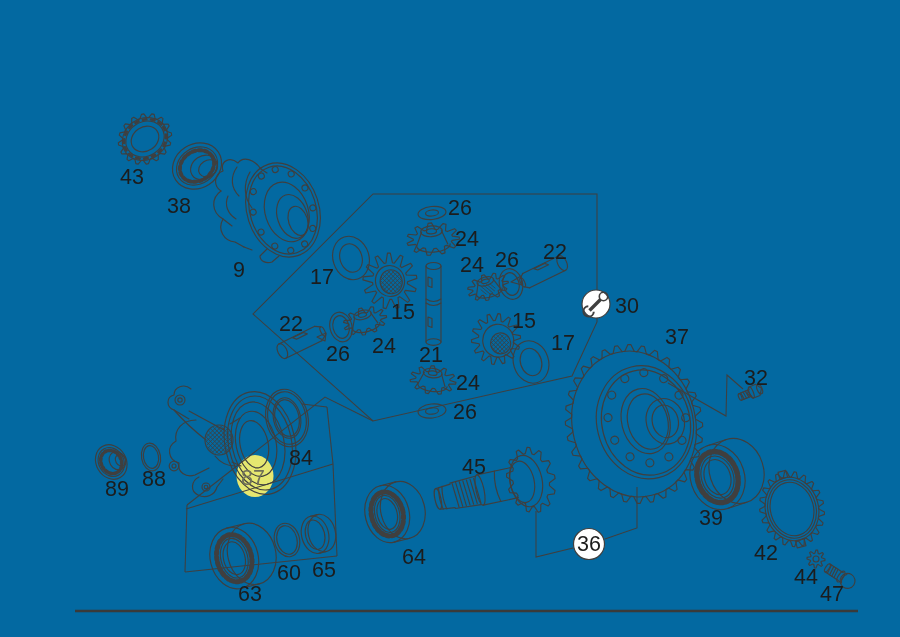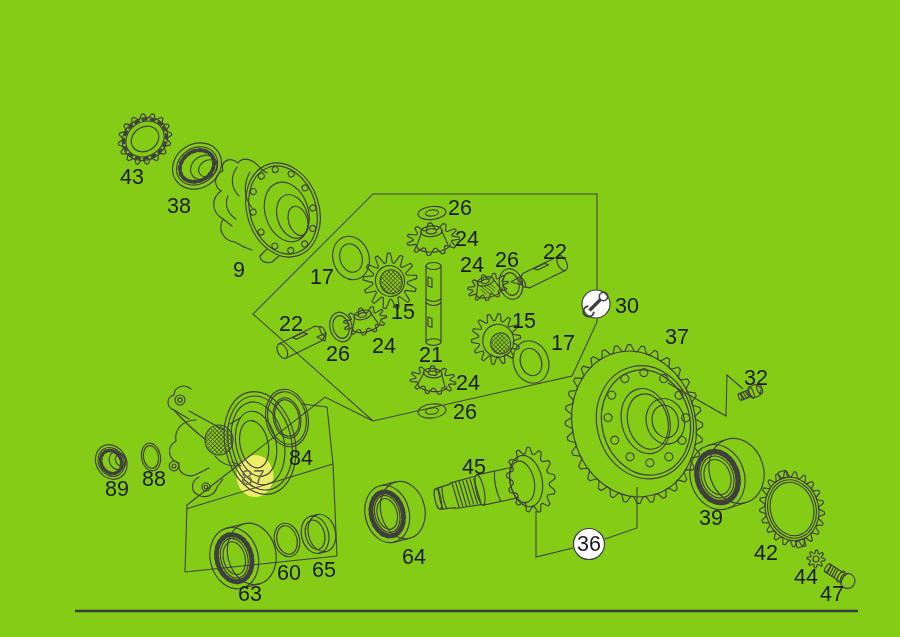--- a/index.html
+++ b/index.html
@@ -1,16 +1,16 @@
 <!DOCTYPE html>
 <html><head>
 <meta charset="utf-8">
 <style>
   html,body{margin:0;padding:0;background:#ffffff;}
-  .stage{position:relative;width:900px;height:637px;background:#84cc16;overflow:hidden;
+  .stage{position:relative;width:900px;height:637px;background:#0369a1;overflow:hidden;
          font-family:"Liberation Sans", sans-serif;}
   svg{display:block;}
   text{font-family:"Liberation Sans", sans-serif;}
 </style>
 </head>
 <body>
 
 <div class="stage">
   <svg id="diagram-svg" width="900" height="637" viewBox="0 0 900 637">
     <g id="g-highlight">

